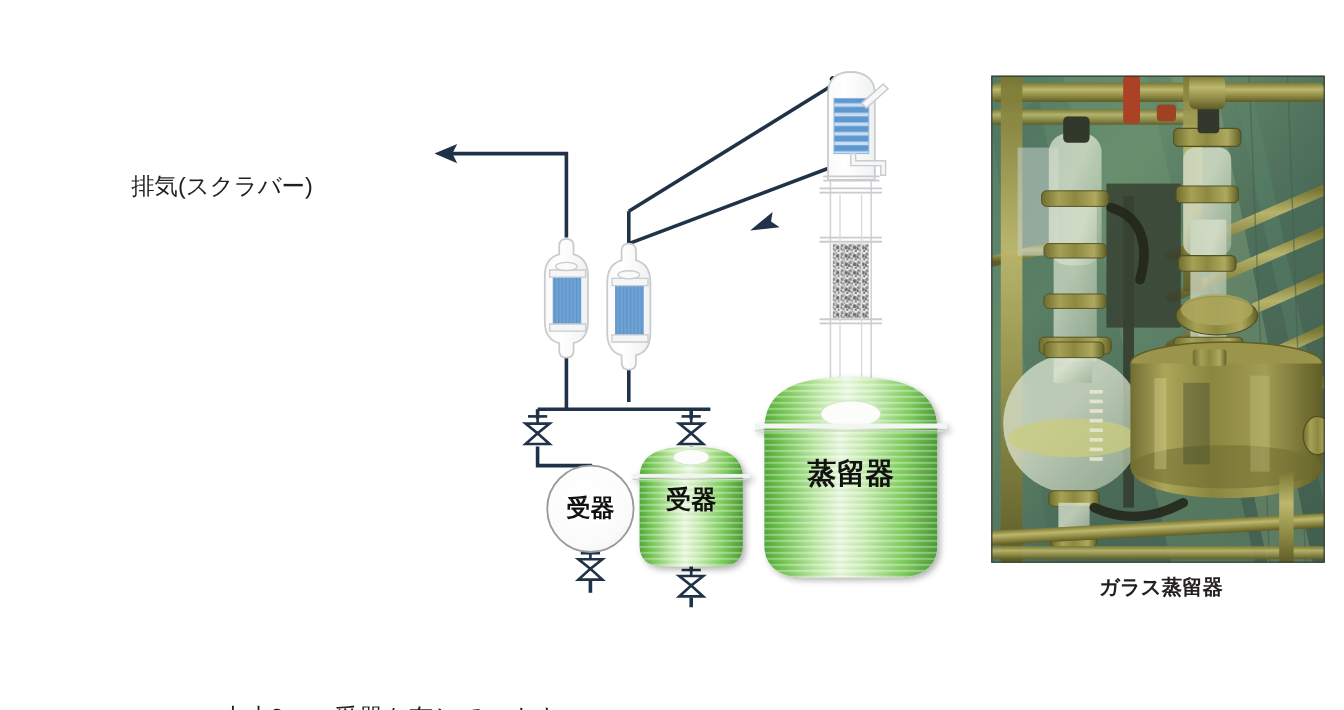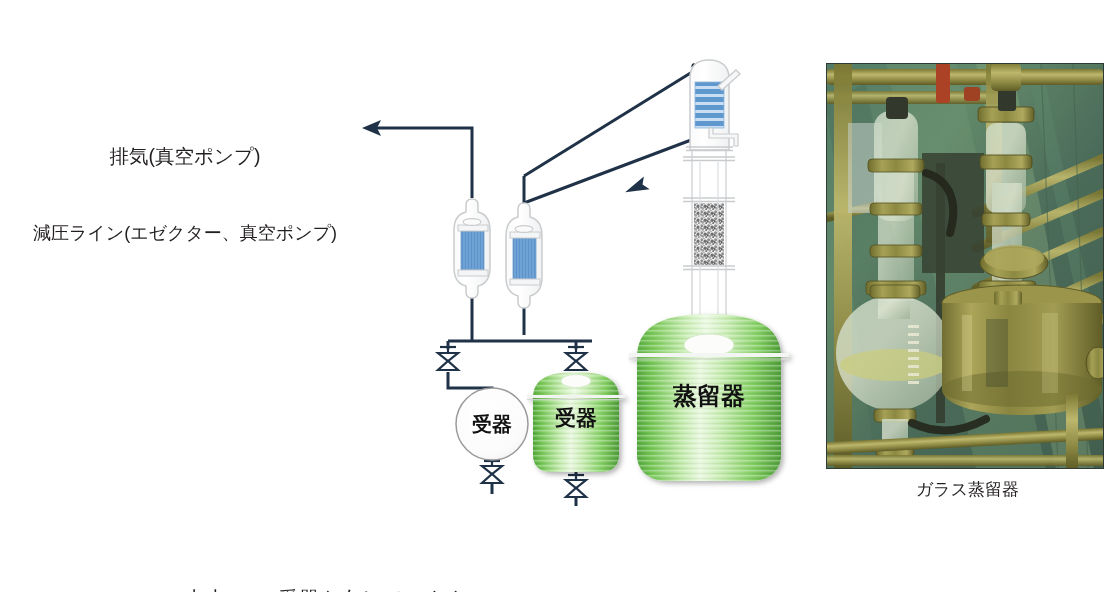--- a/index.html
+++ b/index.html
@@ -20,21 +20,21 @@
   #vent-label{
     left:0;top:93px;width:370px;
     text-align:center;
     font-size:19.5px;
     color:#231f20;
   }
   #vent-label .l2{font-size:18px;}
 
   #photo-caption{
     left:830px;top:479px;width:275px;
-    text-align:center;font-size:17px;color:#231f20;
+    text-align:center;font-size:17px;color:#231f20;font-weight:bold;
   }
 
   #bottom-note{
     left:184px;top:526px;width:880px;
     font-size:20.5px;color:#231f20;line-height:1.42;
   }
 
   
   #photo{
     position:absolute;left:826px;top:63px;width:278px;height:406px;
@@ -483,22 +483,21 @@
         <rect x="0" y="392" width="278" height="11" fill="url(#pipeG)" opacity="0.9"></rect>
         <rect x="240" y="330" width="12" height="76" fill="url(#pipeG)"></rect>
       </g>
 
       <rect width="278" height="406" fill="#8a8a32" opacity="0.10"></rect>
       <rect width="278" height="406" fill="none" stroke="#2f3a33" stroke-width="2"></rect>
     </svg>
   </div>
 
   <div class="txt" id="vent-label">
-    <div>排気(真空ポンプ)</div>
-    <div class="l2">減圧ライン(エゼクター、真空ポンプ)</div>
+    <div>排気(スクラバー)</div>
   </div>
 
   <div class="txt" id="photo-caption">ガラス蒸留器</div>
 
   <div class="txt" id="bottom-note">
     <div>大小2つの受器を有しています。</div>
     
   </div>
 
 </div>

